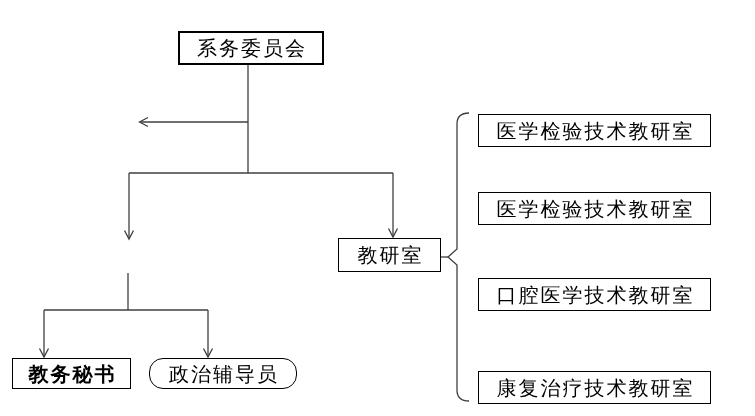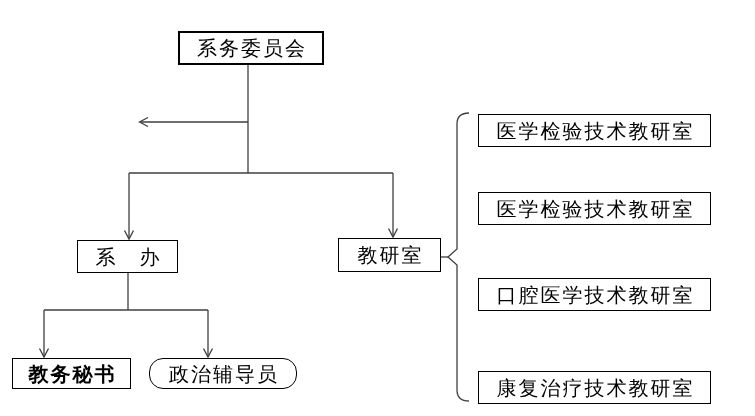--- a/index.html
+++ b/index.html
@@ -69,21 +69,20 @@
 
       <path d="M441,257 L448,257"></path>
 
       <path d="M469,113 Q457,113 457,124 L457,249 L448,257 L457,265 L457,390 Q457,401 469,401"></path>
     </g>
   </svg>
 
   <div class="box" id="node-committee">系务委员会</div>
 
 
-  <div class="box" id="node-office">系　办</div>
 
   <div class="box" id="node-teaching">教研室</div>
 
   <div class="box" id="node-secretary">教务秘书</div>
 
   <div class="box" id="node-counselor">政治辅导员</div>
 
   <div class="box room" id="room-0">医学检验技术教研室</div>
 
   <div class="box room" id="room-1">医学检验技术教研室</div>

